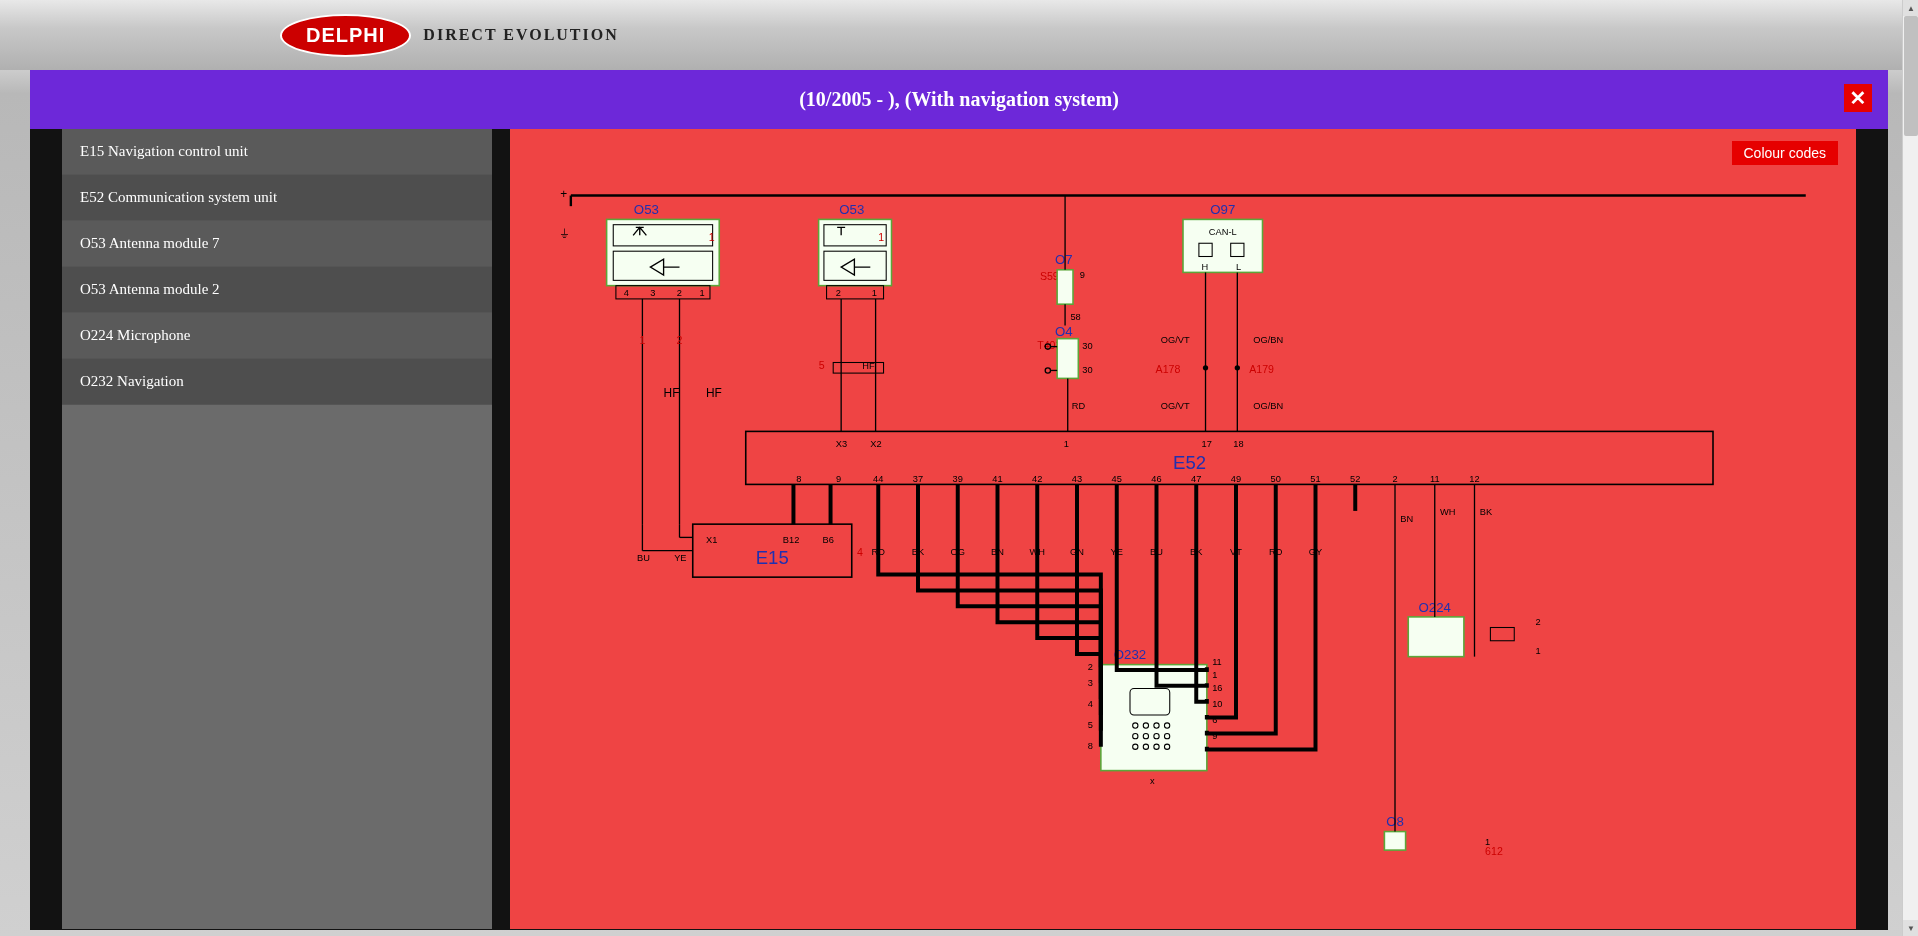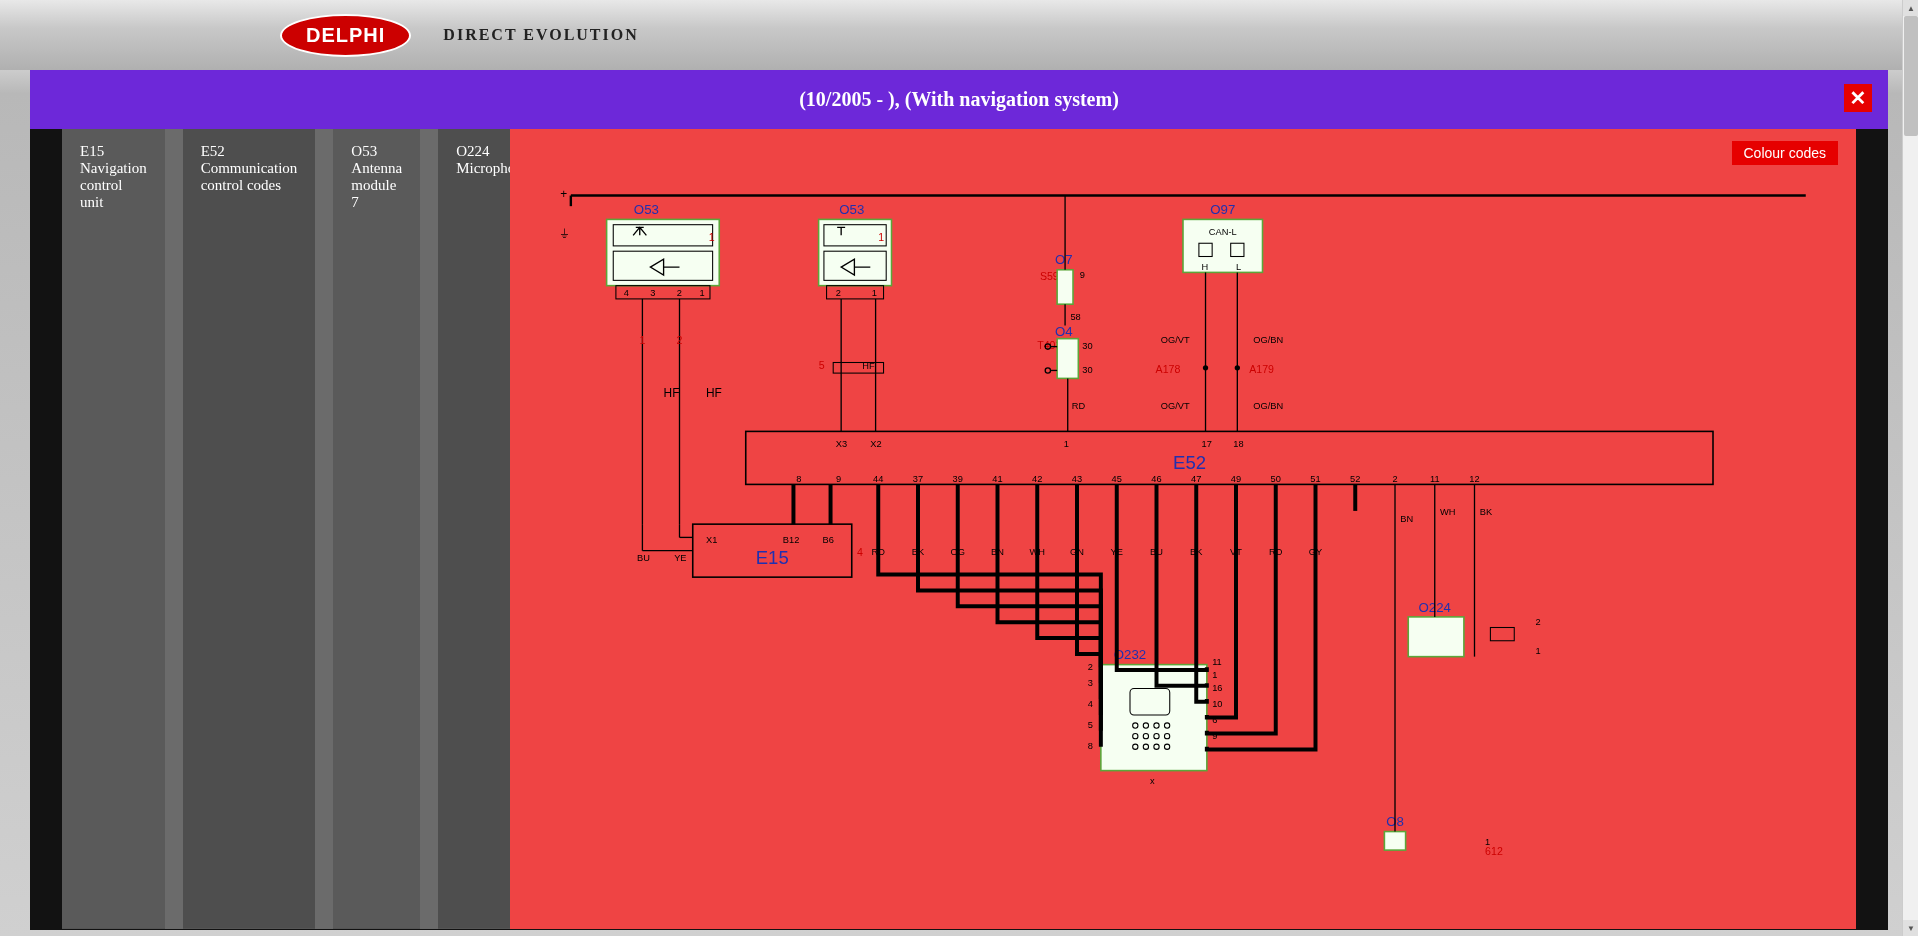--- a/index.html
+++ b/index.html
@@ -9,21 +9,21 @@
     width: 1918px;
     height: 936px;
     overflow: hidden;
   }
   .header {
     height: 70px;
     background: linear-gradient(180deg, #e8e8e8 0%, #c8c8c8 40%, #b0b0b0 100%);
     display: flex;
     align-items: center;
     padding-left: 280px;
-    gap: 32px;
+    gap: 12px;
   }
   .logo-badge {
     background: #cc0000;
     color: #fff;
     font-weight: bold;
     font-size: 20px;
     padding: 8px 24px;
     border-radius: 50%;
     border: 2px solid #fff;
     font-family: Arial, sans-serif;
@@ -69,22 +69,21 @@
   .content-row {
     display: flex;
     height: calc(100% - 60px);
   }
   .sidebar {
     width: 430px;
     background: #6b6b6b;
     margin-left: 32px;
     color: #fff;
     display: flex;
-    flex-direction: row;
-    gap: 18px;
+    flex-direction: column;
   }
   .sidebar-item {
     padding: 14px 18px;
     border-bottom: 1px solid #555;
     font-size: 15px;
     cursor: pointer;
     background: #5a5a5a;
   }
   .sidebar-item:nth-child(odd) { background: #5a5a5a; }
   .sidebar-item:nth-child(even) { background: #4e4e4e; }
@@ -168,22 +167,23 @@
 </div>
 
 <div class="main-frame">
   <div class="title-bar">
     <span>(10/2005 - ), (With navigation system)</span>
     <div class="close-btn">✕</div>
   </div>
   <div class="content-row">
     <div class="sidebar">
       <div class="sidebar-item">E15 Navigation control unit</div>
-      <div class="sidebar-item">E52 Communication control codes</div>
+      <div class="sidebar-item">E52 Communication system unit</div>
       <div class="sidebar-item">O53 Antenna module 7</div>
+      <div class="sidebar-item">O53 Antenna module 2</div>
       <div class="sidebar-item">O224 Microphone</div>
       <div class="sidebar-item">O232 Navigation</div>
       <div class="sidebar-spacer"></div>
     </div>
 
     <div class="canvas-wrap">
       <button class="colour-codes-btn">Colour codes</button>
 
       <div class="diagram">
         <svg viewBox="0 0 960 560">

